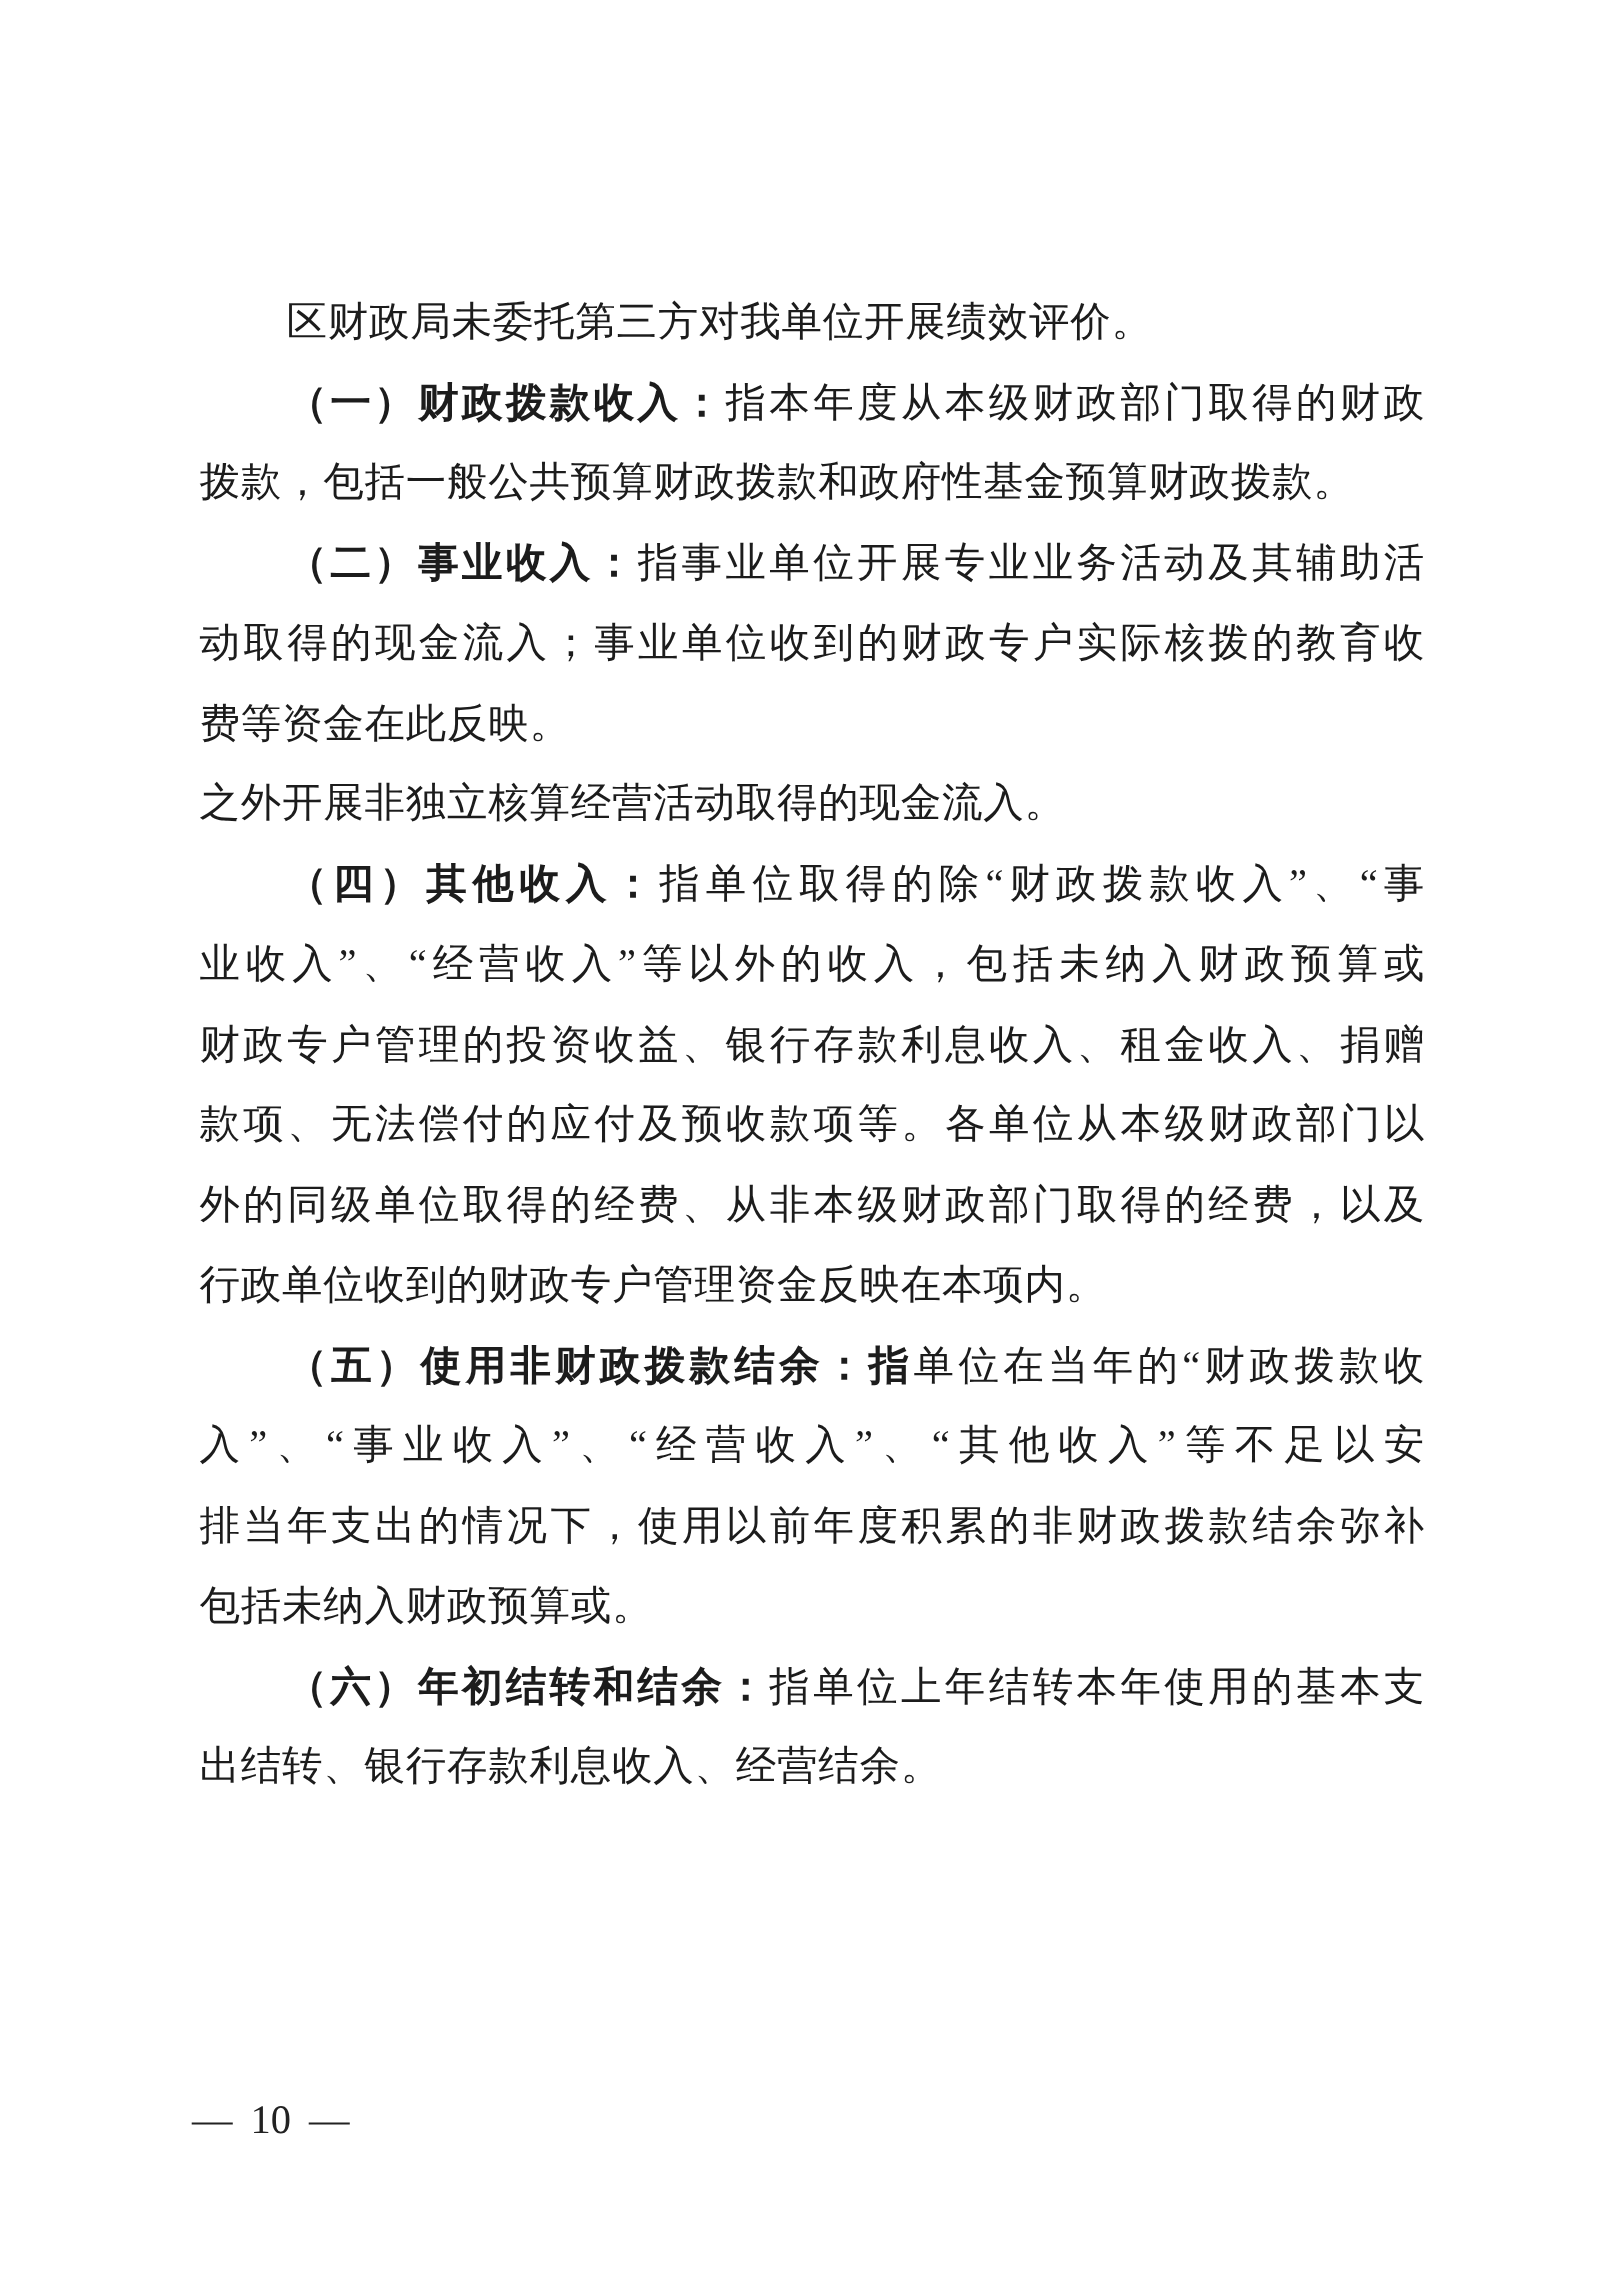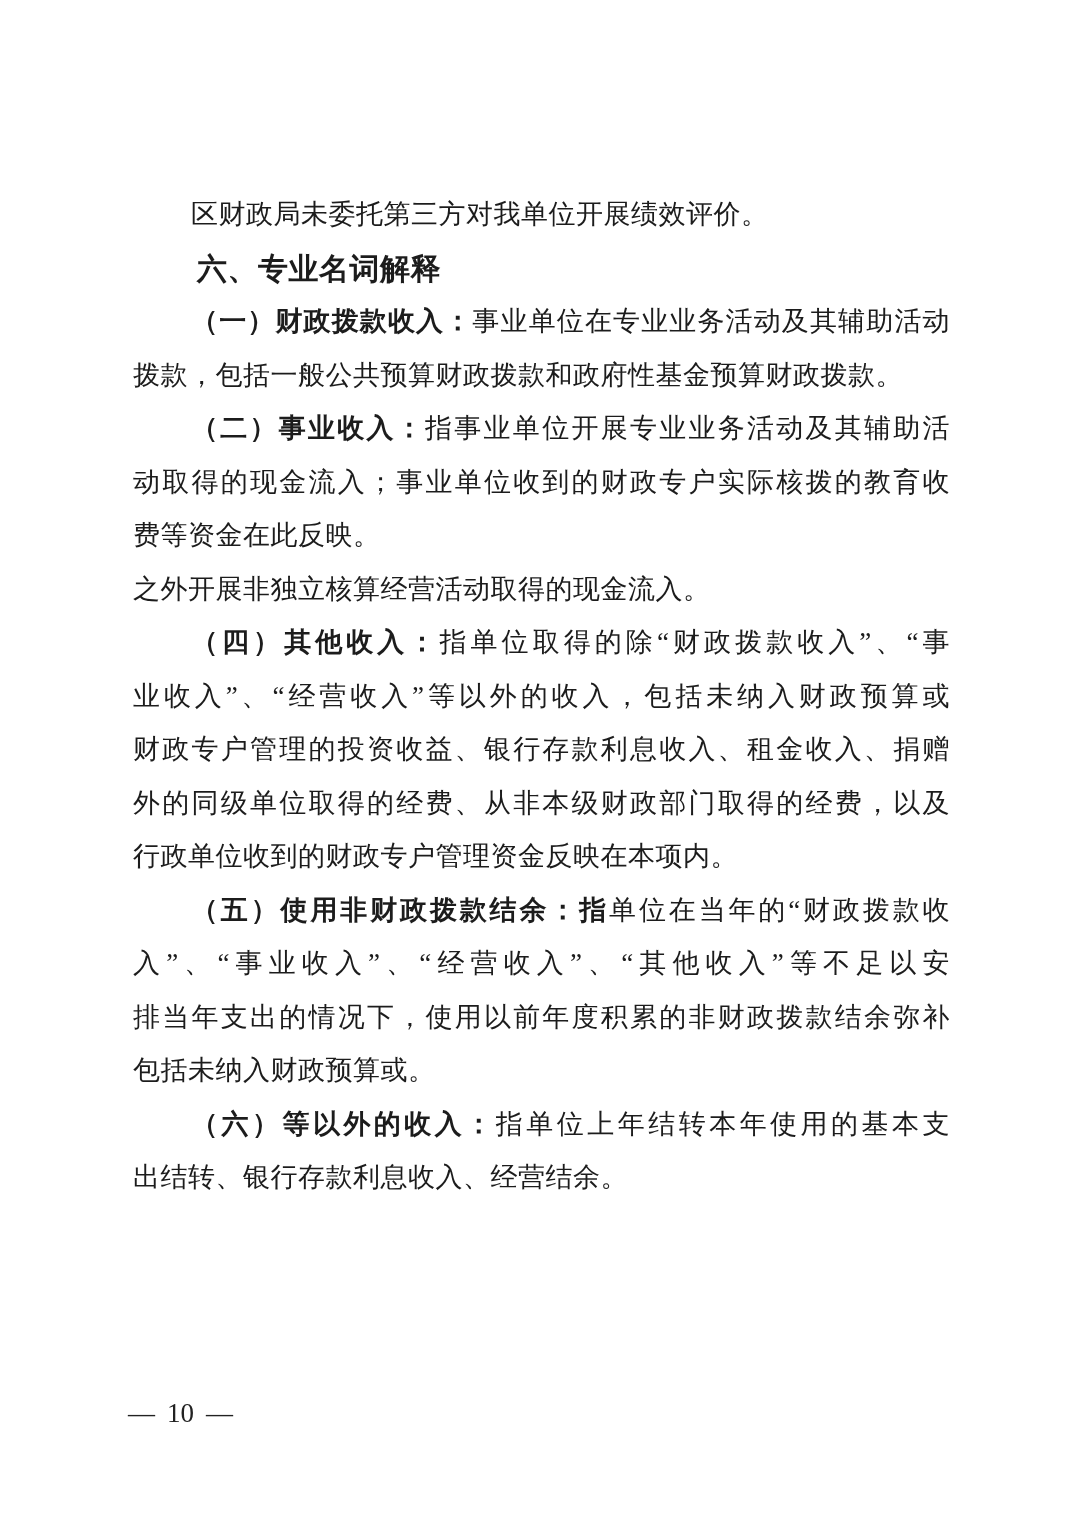--- a/index.html
+++ b/index.html
@@ -62,37 +62,37 @@
     font-family: "Liberation Serif", serif;
     text-align: center;
   }
 </style>
 </head>
 <body>
 
 <div class="page">
   <div class="content" id="doc-lines">
       <div class="line indent end"><span class="bold-seg"></span><span class="reg-seg">区财政局未委托第三方对我单位开展绩效评价。</span></div>
-      <div class="line indent end heading"><span class="bold-seg">六、专业名词解释</span><span class="reg-seg"></span></div>
-      <div class="line indent"><span class="bold-seg">（一）财政拨款收入：</span><span class="reg-seg">事业单位在专业业务活动及其辅助活动</span></div>
+      <div class="line indent"><span class="bold-seg">（一）财政拨款收入：</span><span class="reg-seg">指本年度从本级财政部门取得的财政</span></div>
       <div class="line end"><span class="bold-seg"></span><span class="reg-seg">拨款，包括一般公共预算财政拨款和政府性基金预算财政拨款。</span></div>
       <div class="line indent"><span class="bold-seg">（二）事业收入：</span><span class="reg-seg">指事业单位开展专业业务活动及其辅助活</span></div>
       <div class="line"><span class="bold-seg"></span><span class="reg-seg">动取得的现金流入；事业单位收到的财政专户实际核拨的教育收</span></div>
       <div class="line end"><span class="bold-seg"></span><span class="reg-seg">费等资金在此反映。</span></div>
       <div class="line end"><span class="bold-seg"></span><span class="reg-seg">之外开展非独立核算经营活动取得的现金流入。</span></div>
       <div class="line indent"><span class="bold-seg">（四）其他收入：</span><span class="reg-seg">指单位取得的除“财政拨款收入”、“事</span></div>
       <div class="line"><span class="bold-seg"></span><span class="reg-seg">业收入”、“经营收入”等以外的收入，包括未纳入财政预算或</span></div>
       <div class="line"><span class="bold-seg"></span><span class="reg-seg">财政专户管理的投资收益、银行存款利息收入、租金收入、捐赠</span></div>
+      <div class="line"><span class="bold-seg"></span><span class="reg-seg">款项、无法偿付的应付及预收款项等。各单位从本级财政部门以</span></div>
       <div class="line"><span class="bold-seg"></span><span class="reg-seg">外的同级单位取得的经费、从非本级财政部门取得的经费，以及</span></div>
       <div class="line end"><span class="bold-seg"></span><span class="reg-seg">行政单位收到的财政专户管理资金反映在本项内。</span></div>
       <div class="line indent"><span class="bold-seg">（五）使用非财政拨款结余：指</span><span class="reg-seg">单位在当年的“财政拨款收</span></div>
       <div class="line"><span class="bold-seg"></span><span class="reg-seg">入”、“事业收入”、“经营收入”、“其他收入”等不足以安</span></div>
       <div class="line"><span class="bold-seg"></span><span class="reg-seg">排当年支出的情况下，使用以前年度积累的非财政拨款结余弥补</span></div>
       <div class="line end"><span class="bold-seg"></span><span class="reg-seg">包括未纳入财政预算或。</span></div>
-      <div class="line indent"><span class="bold-seg">（六）等以外的收入：</span><span class="reg-seg">指单位上年结转本年使用的基本支</span></div>
+      <div class="line indent"><span class="bold-seg">（六）年初结转和结余：</span><span class="reg-seg">指单位上年结转本年使用的基本支</span></div>
       <div class="line end"><span class="bold-seg"></span><span class="reg-seg">出结转、银行存款利息收入、经营结余。</span></div>
     </div>
   <div class="footer">
     <span class="dash">—</span>
     <span class="num">10</span>
     <span class="dash">—</span>
   </div>
 </div>
 
 </body></html>

